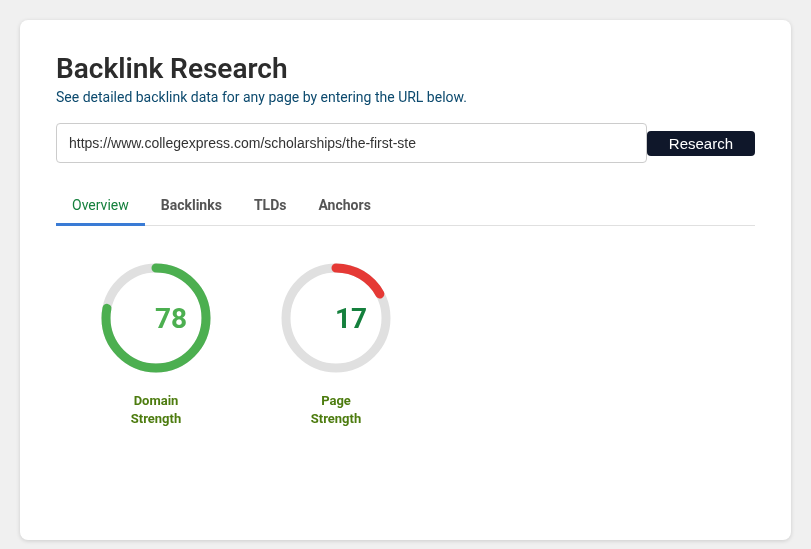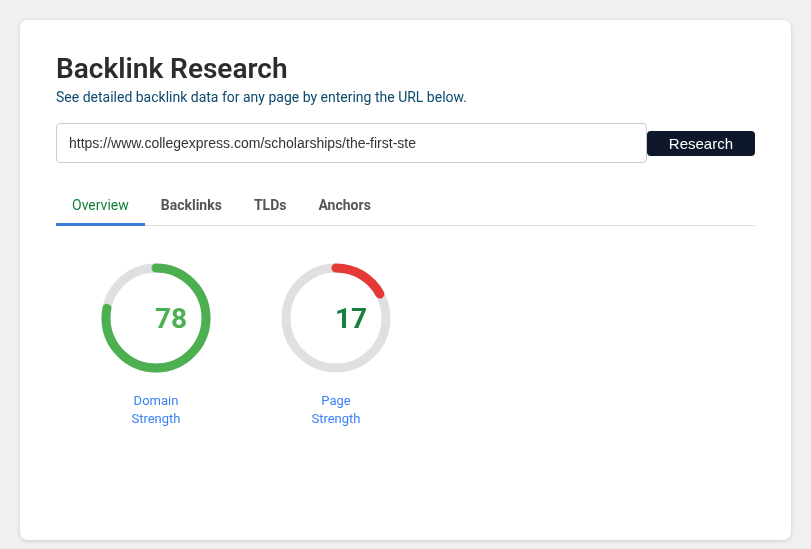--- a/index.html
+++ b/index.html
@@ -107,22 +107,22 @@
       transform: translate(-50%, -50%);
       font-size: 28px;
       font-weight: 700;
       margin-left: 15px;
     }
     .circle-value.green { color: #4caf50; }
     .circle-value.red { color: #15803d; }
     .metric-label {
       text-align: center;
       font-size: 13px;
-      font-weight: 400;
-      color: #3b82f6;
+      font-weight: 700;
+      color: #4d7c0f;
       line-height: 1.4;
     }
   </style>
 </head>
 <body>
 
 <div class="card">
   <h1 class="page-title">Backlink Research</h1>
   <p class="subtitle">See detailed backlink data for any page by entering the URL below.</p>
 

